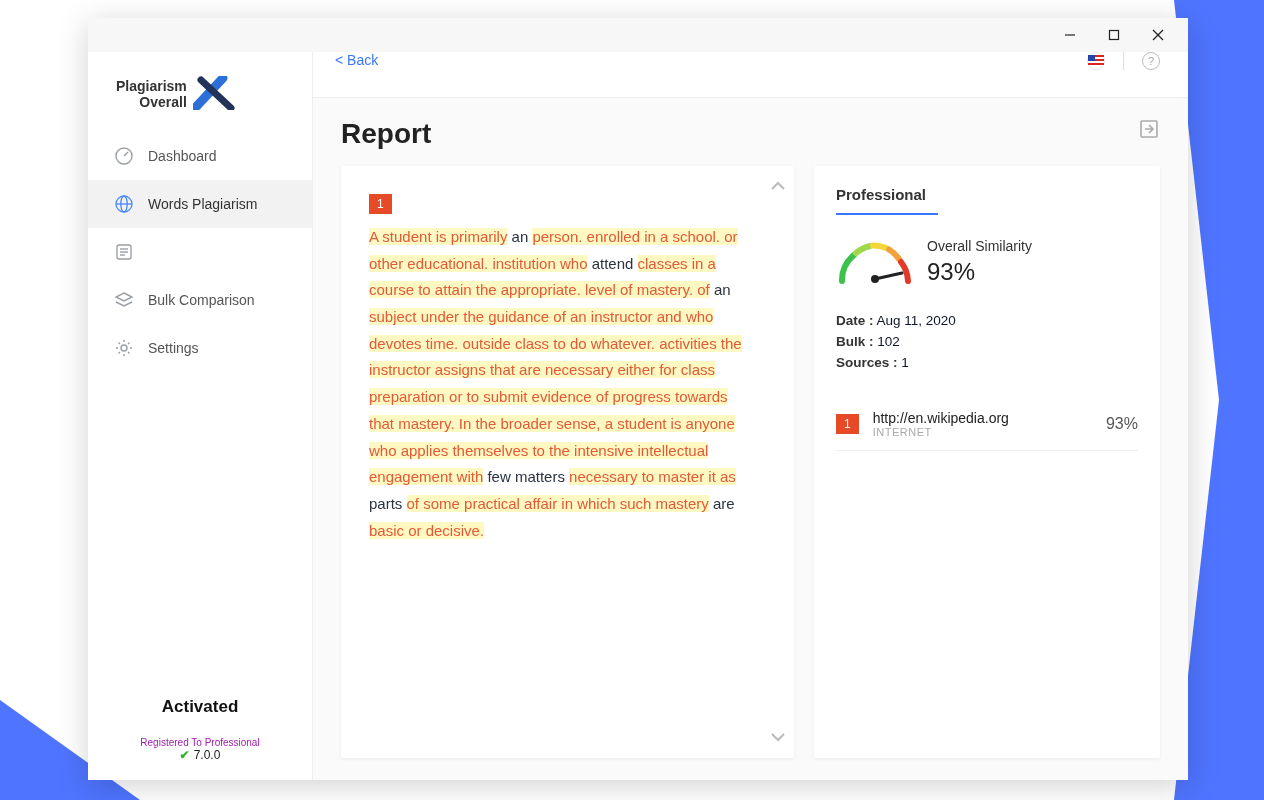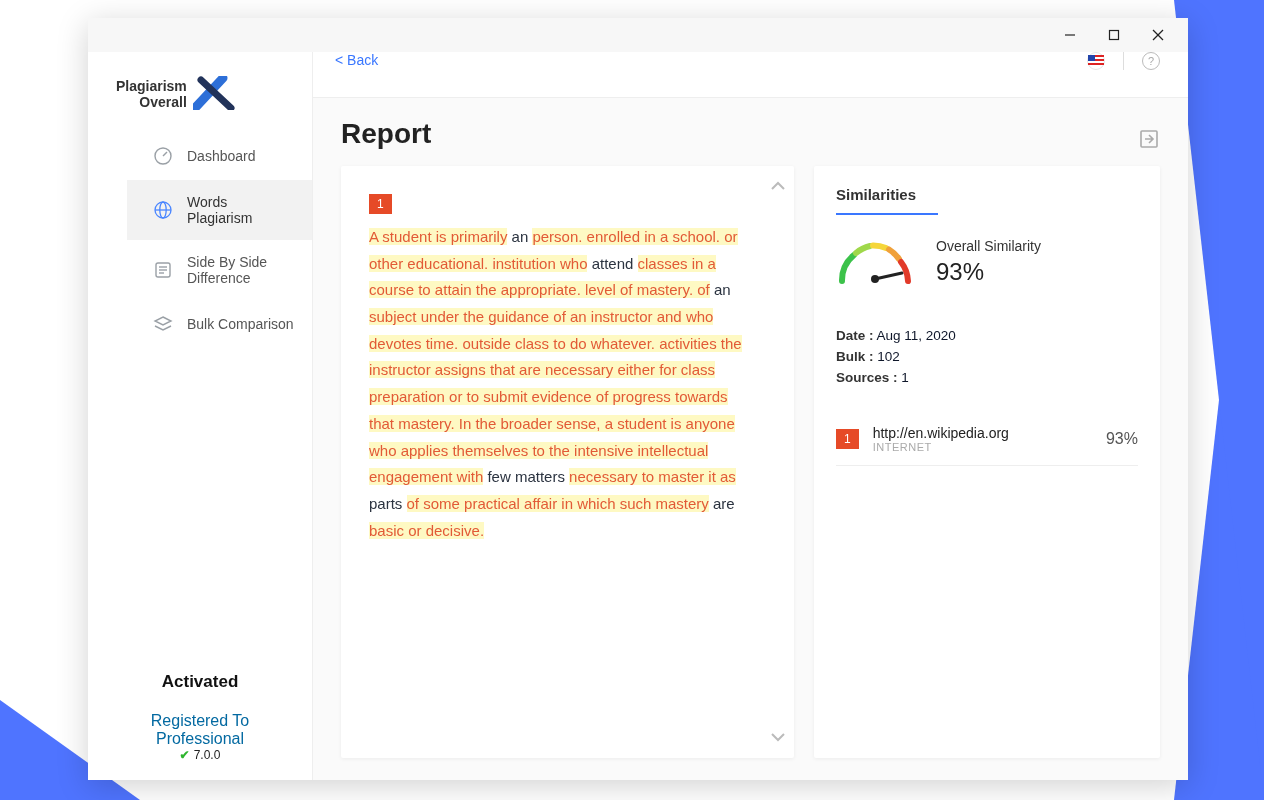--- a/index.html
+++ b/index.html
@@ -72,21 +72,21 @@
   }
   .logo {
     display: flex; align-items: flex-end;
     gap: 6px;
   }
   .logo-text { font-size: 14px; color: #333; line-height: 1.1; text-align: right; font-weight:600;}
   .logo-x {
     width: 42px; height: 34px;
     position: relative;
   }
-  .nav { flex:1;margin-left:39px; }
+  .nav { flex:1; }
   .nav-item {
     display: flex; align-items: center; gap: 14px;
     padding: 14px 18px 14px 26px;
     color: #555;
     font-size: 14px;
     cursor: pointer;
   }
   .nav-item.active {
     background: #f2f2f2;
     color: #333;
@@ -94,42 +94,42 @@
   .nav-icon {
     width: 20px; height: 20px;
     display:flex;align-items:center;justify-content:center;
     color:#888;
   }
   .sidebar-footer {
     text-align:center;
     padding: 12px 23px 18px;
   }
   .sf-activated {font-weight:700;font-size:17px;color:#111;margin-bottom:2px;}
-  .sf-reg {font-size:16px;color:#0369a1;margin-top:20px;}
+  .sf-reg {font-size:10px;color:#a21caf;margin-top:20px;}
   .sf-ver {font-size:12px;color:#222;display:flex;align-items:center;justify-content:center;gap:4px;}
   .check {color:#2eb52e;font-weight:700;}
   .main {
     flex:1;
     background:#fafafa;
     display:flex;flex-direction:column;
   }
   .main-top {
     height:46px;
     display:flex;align-items:flex-start;justify-content:space-between;
     padding: 0 28px 0 22px;
     border-bottom:1px solid #eee;
     background:#fff;
   }
   .back { color:#3a77ff; font-size:14px; cursor:pointer;}
   .topright {display:flex;align-items:center;gap:18px;}
   .divider {width:1px;height:18px;background:#ddd;}
   .help-icon {width:18px;height:18px;border:1.5px solid #bbb;border-radius:50%;display:flex;align-items:center;justify-content:center;font-size:11px;color:#aaa;}
   .header {
     padding: 20px 28px 12px;
-    display:flex;justify-content:space-between;align-items:flex-end;
+    display:flex;justify-content:space-between;align-items:flex-start;
   }
   .header h1 {font-size:28px;font-weight:600;color:#222;margin-bottom:4px;}
   .header p {font-size:14px;color:#888;}
   .export-icon {color:#999;}
   .content {
     flex:1;
     padding: 0 28px 22px;
     display:flex;gap:20px;
   }
   .panel {
@@ -167,21 +167,21 @@
   .hl {background:#fef9c3;color:#e25a36;}
   .panel-right {
     width:346px;
     padding:20px 22px;
   }
   .sim-title {
     font-size:15px;font-weight:600;color:#333;
     padding-bottom:10px;
   }
   .sim-underline {height:2px;width:102px;background:#3a77ff;margin-bottom:22px;}
-  .gauge-row {display:flex;align-items:center;gap:22px;margin-bottom:41px;}
+  .gauge-row {display:flex;align-items:center;gap:13px;margin-bottom:26px;}
   .gauge {width:78px;height:50px;position:relative;}
   .ov-label {font-size:14px;color:#333;margin-bottom:4px;}
   .ov-pct {font-size:24px;font-weight:400;color:#222;}
   .meta {font-size:13.5px;color:#333;margin-bottom:6px;}
   .meta b {font-weight:700;}
   .meta span {color:#0f172a;}
   .sources {margin-top:18px;padding-top:14px;}
   .src-row {display:flex;align-items:center;gap:14px;border-bottom:1px solid #eee;padding:8px 0 12px;}
   .src-badge {background:#e64a27;color:#fff;font-size:12px;padding:3px 8px;}
   .src-info {flex:1;}
@@ -256,30 +256,38 @@
         </div>
         <div class="nav-item">
           <span class="nav-icon">
             <svg width="20" height="20" viewBox="0 0 20 20" fill="none" stroke="#9aa0a6" stroke-width="1.4">
                 <rect x="3" y="3" width="14" height="14" rx="2"></rect>
                 <line x1="6" y1="7" x2="14" y2="7"></line>
                 <line x1="6" y1="10" x2="14" y2="10"></line>
                 <line x1="6" y1="13" x2="11" y2="13"></line>
               </svg>
           </span>
-          <span>Side By Side Difference</span>
         </div>
         <div class="nav-item">
           <span class="nav-icon">
             <svg width="20" height="20" viewBox="0 0 20 20" fill="none" stroke="#9aa0a6" stroke-width="1.4">
                 <polygon points="10,3 18,7 10,11 2,7"></polygon>
                 <polyline points="2,12 10,16 18,12"></polyline>
               </svg>
           </span>
           <span>Bulk Comparison</span>
+        </div>
+        <div class="nav-item">
+          <span class="nav-icon">
+            <svg width="20" height="20" viewBox="0 0 20 20" fill="none" stroke="#9aa0a6" stroke-width="1.4">
+                <circle cx="10" cy="10" r="3"></circle>
+                <path d="M10 2v2M10 16v2M2 10h2M16 10h2M4.5 4.5l1.5 1.5M14 14l1.5 1.5M15.5 4.5L14 6M6 14l-1.5 1.5"></path>
+              </svg>
+          </span>
+          <span>Settings</span>
         </div>
       </div>
 
       <div class="sidebar-footer">
         <div class="sf-activated">Activated</div>
         <div class="sf-reg">Registered To Professional</div>
         <div class="sf-ver">
           <span class="check">✔</span>
           <span>7.0.0</span>
         </div>
@@ -326,21 +334,21 @@
           <span class="scroll-down">
             <svg width="16" height="12" viewBox="0 0 16 12">
                 <polyline points="2,3 8,9 14,3" fill="none" stroke="#bbb" stroke-width="2"></polyline>
               </svg>
           </span>
           <span class="badge1">1</span>
           <div class="report-text" id="report-text"><span class="hl">A student is primarily</span><span> an </span><span class="hl">person. enrolled in a school. or other educational. institution who</span><span> attend </span><span class="hl">classes in a course to attain the appropriate. level of mastery. of</span><span> an </span><span class="hl">subject under the guidance of an instructor and who devotes time. outside class to do whatever. activities the instructor assigns that are necessary either for class preparation or to submit evidence of progress towards that mastery. In the broader sense, a student is anyone who applies themselves to the intensive intellectual engagement with</span><span> few matters </span><span class="hl">necessary to master it as</span><span> parts </span><span class="hl">of some practical affair in which such mastery</span><span> are </span><span class="hl">basic or decisive.</span></div>
         </div>
 
         <div class="panel panel-right">
-          <div class="sim-title">Similarities</div>
+          <div class="sim-title">Professional</div>
           <div class="sim-underline"></div>
 
           <div class="gauge-row">
             <div class="gauge">
               <svg width="78" height="50" viewBox="0 0 78 50">
                 <path d="M6 44 A33 33 0 0 1 18 18" stroke="#3cc24a" stroke-width="6" fill="none" stroke-linecap="round"></path>
                 <path d="M20 16 A33 33 0 0 1 34 9" stroke="#9fd84a" stroke-width="6" fill="none" stroke-linecap="round"></path>
                 <path d="M37 8.5 A33 33 0 0 1 50 11" stroke="#f5d63a" stroke-width="6" fill="none" stroke-linecap="round"></path>
                 <path d="M53 12.5 A33 33 0 0 1 63 22" stroke="#f0a13a" stroke-width="6" fill="none" stroke-linecap="round"></path>
                 <path d="M65 25 A33 33 0 0 1 72 44" stroke="#e23a2a" stroke-width="6" fill="none" stroke-linecap="round"></path>

